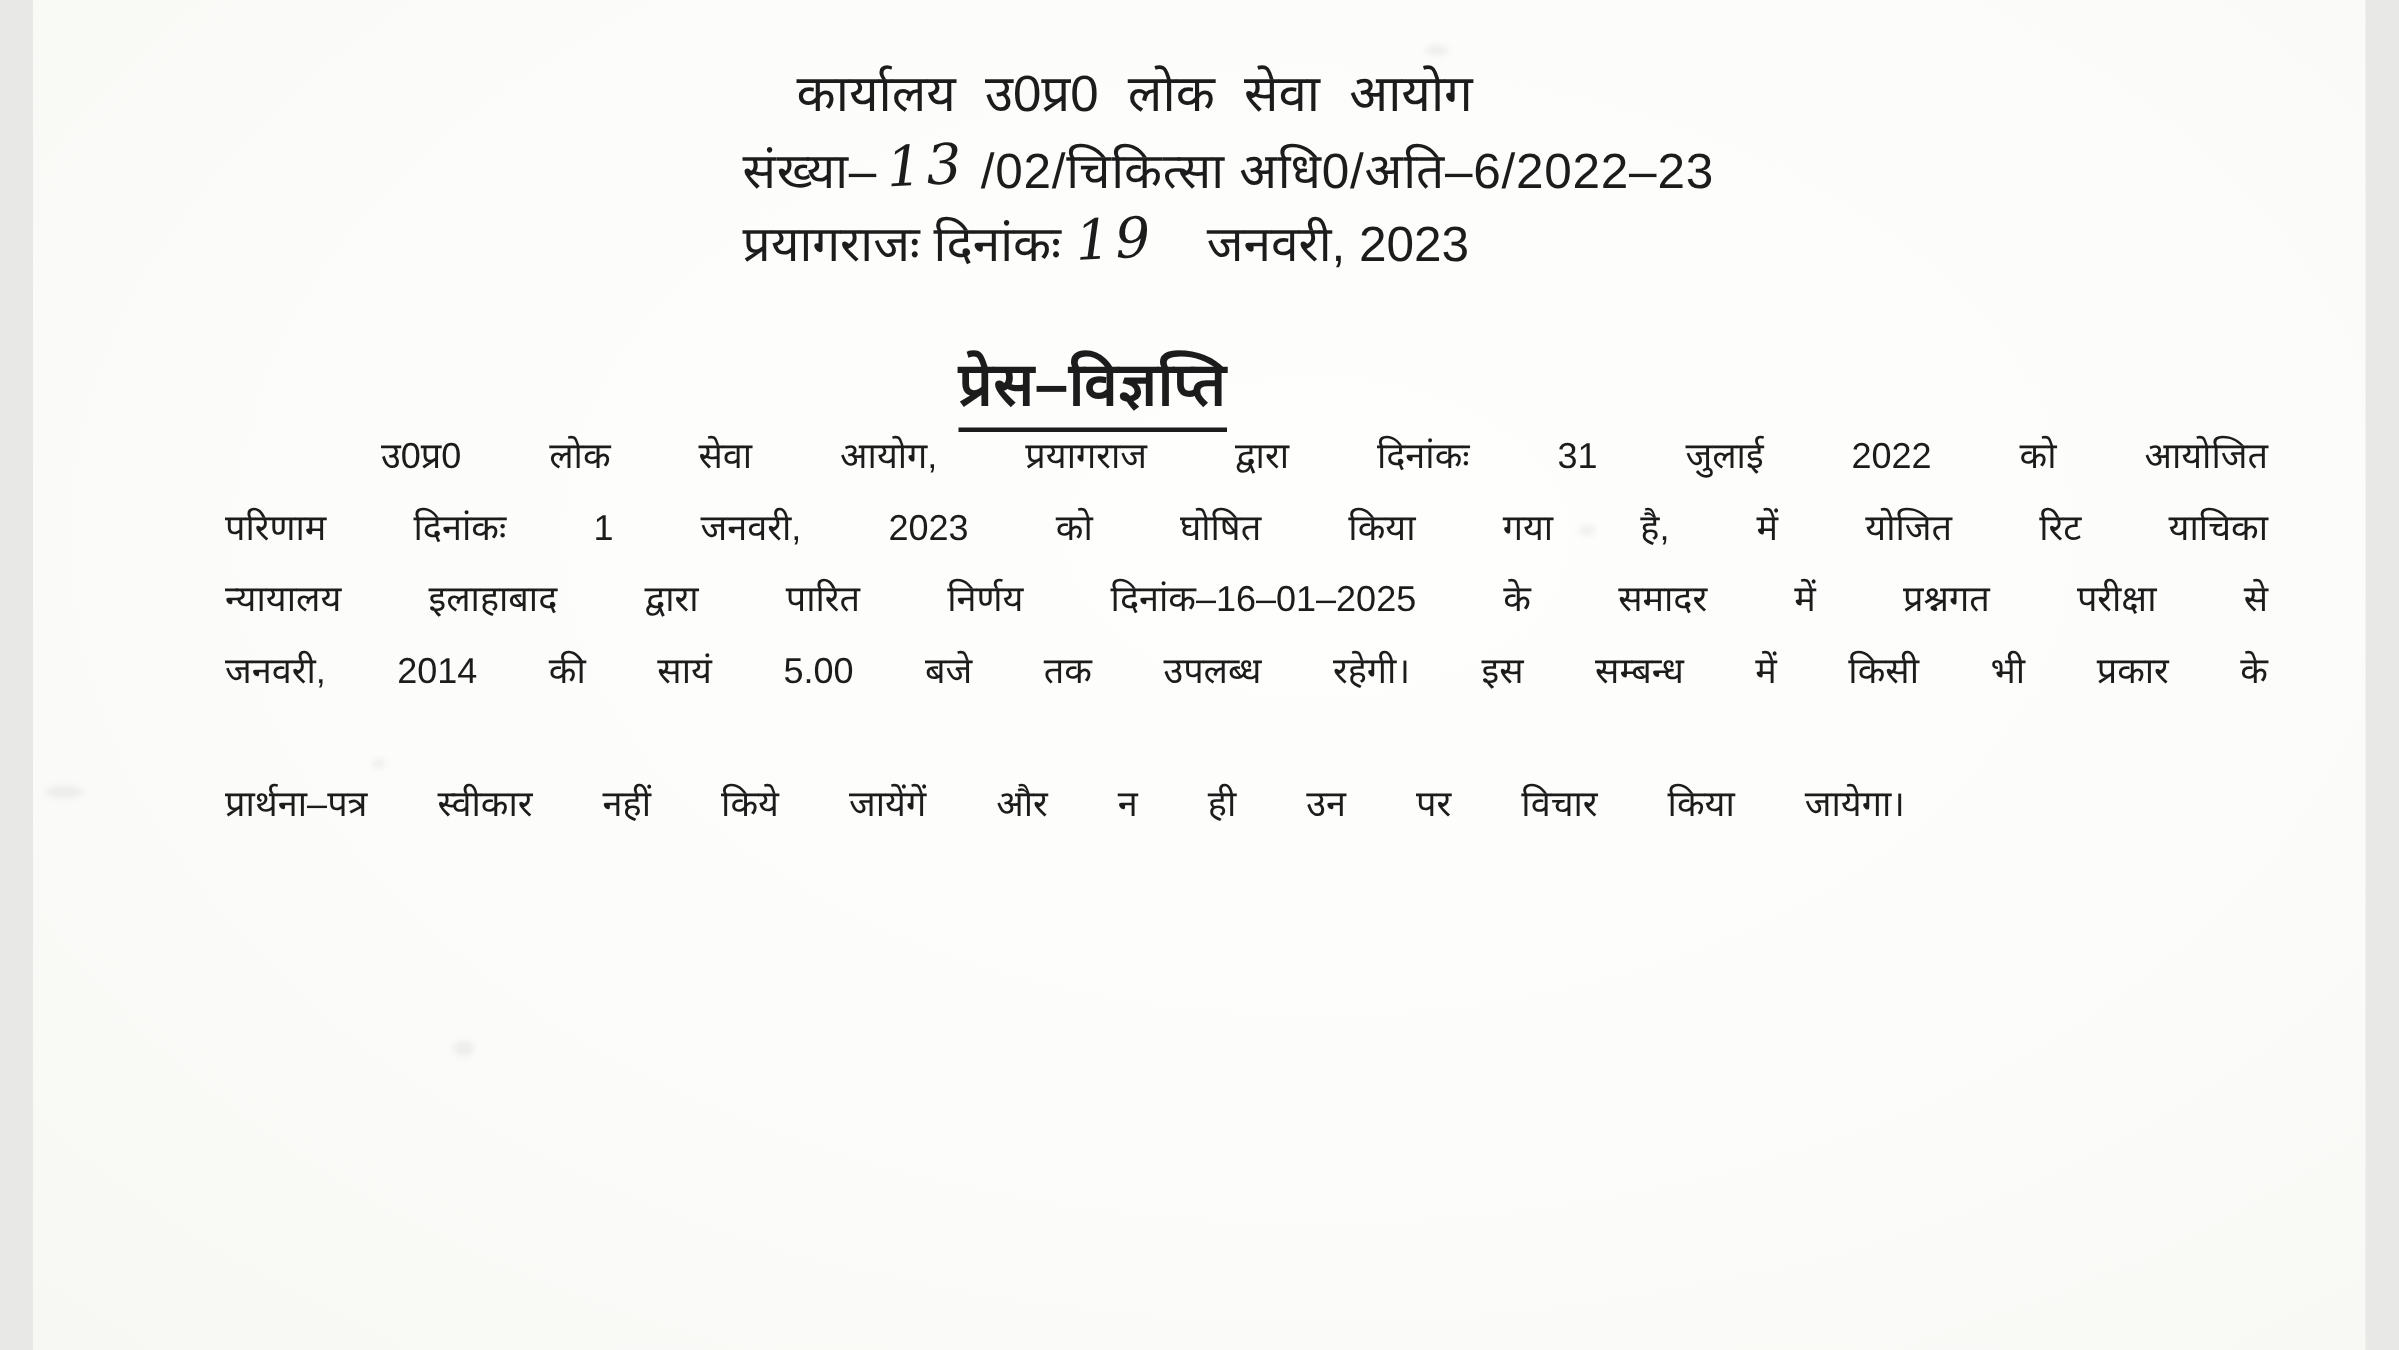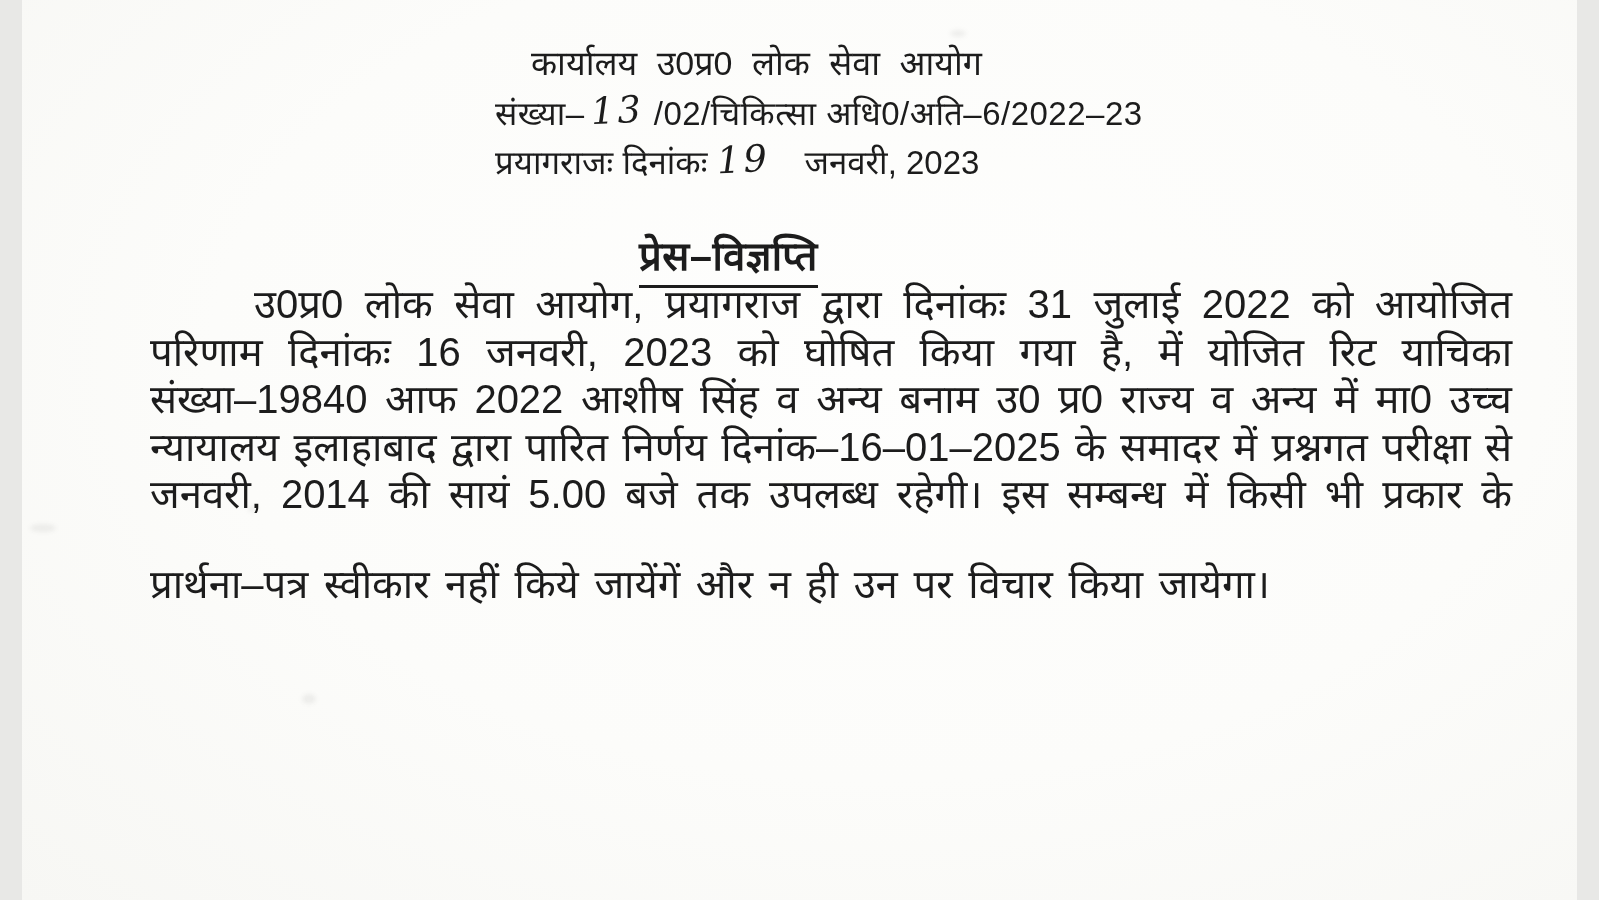--- a/index.html
+++ b/index.html
@@ -63,21 +63,21 @@
     border-bottom: 3px solid #1c1c1c;
     letter-spacing: 0.5px;
     margin-top: 37px;
   }
   
   .body-text {
     position: absolute;
     left: 128px;
     top: 281px;
     width: 1362px;
-    font-size: 40px;
+    font-size: 24px;
   }
   .line {
     height: 47.5px;
     line-height: 47.5px;
     text-align: justify;
     text-align-last: justify;
     white-space: nowrap;
     overflow: visible;
   }
   .line.first { padding-left: 104px; }
@@ -110,22 +110,21 @@
 
     <div class="place-line">
       <span>प्रयागराजः दिनांकः</span><span class="handwritten hw-day">19</span><span>जनवरी, 2023</span>
     </div>
   </div>
 
   <div class="title">प्रेस–विज्ञप्ति</div>
 
   <div class="body-text">
     <div class="line first">उ0प्र0 लोक सेवा आयोग, प्रयागराज द्वारा दिनांकः 31 जुलाई 2022 को आयोजित</div>
-    <div class="line">परिणाम दिनांकः 16 जनवरी, 2023 को घोषित किया गया है, में योजित रिट याचिका</div>
-    <div class="line">संख्या–19840 आफ 2022 आशीष सिंह व अन्य बनाम उ0 प्र0 राज्य व अन्य में मा0 उच्च</div>
+    <div class="line">परिणाम दिनांकः 1 जनवरी, 2023 को घोषित किया गया है, में योजित रिट याचिका</div>
     <div class="line">न्यायालय इलाहाबाद द्वारा पारित निर्णय दिनांक–16–01–2025 के समादर में प्रश्नगत परीक्षा से</div>
     <div class="line">जनवरी, 2014 की सायं 5.00 बजे तक उपलब्ध रहेगी। इस सम्बन्ध में किसी भी प्रकार के</div>
     <div class="line last">प्रार्थना–पत्र स्वीकार नहीं किये जायेंगें और न ही उन पर विचार किया जायेगा।</div>
   </div>
 
   <div class="speck s1"></div>
   <div class="speck s2"></div>
   <div class="speck s3"></div>
   <div class="speck s4"></div>
   <div class="speck s5"></div>

